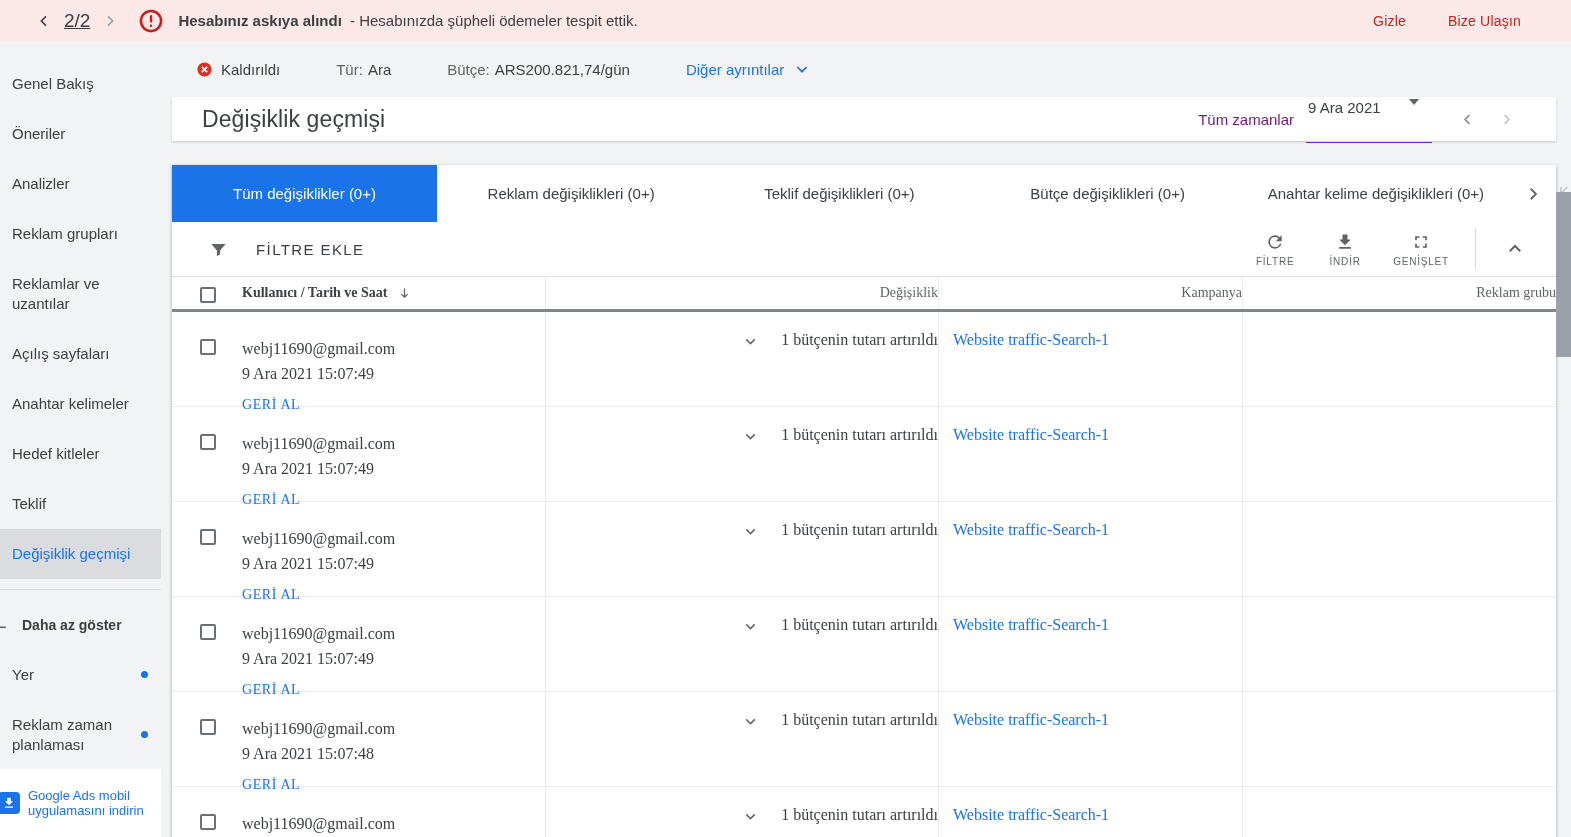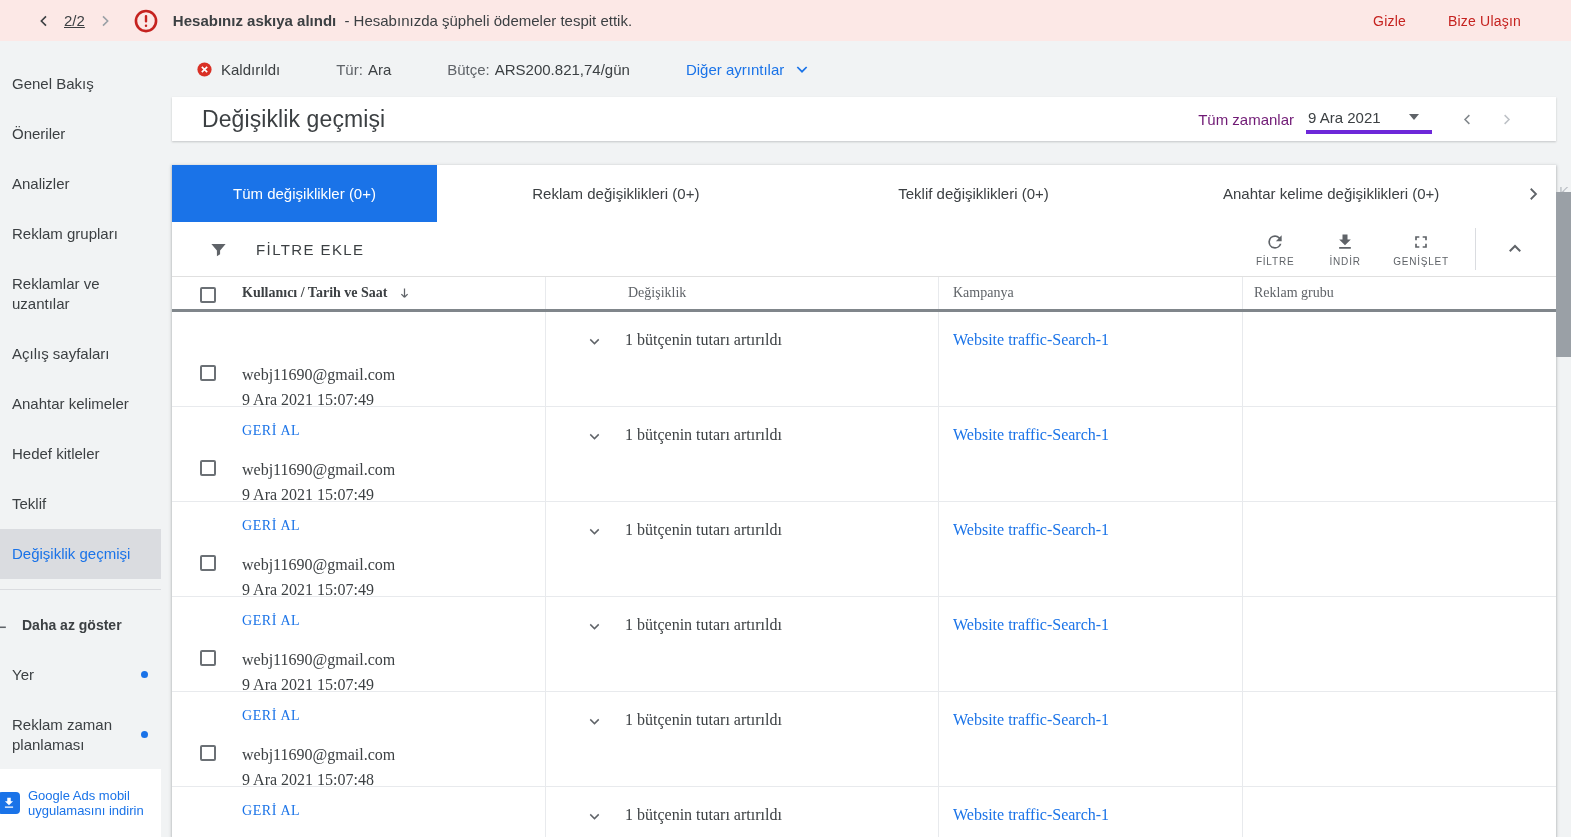--- a/index.html
+++ b/index.html
@@ -12,21 +12,21 @@
   }
   svg { display:block; }
 
   
   .banner {
     position:absolute; left:0; top:0; width:1571px; height:41px;
     background: var(--banner-bg,#fce8e6);
     display:flex; align-items:center; padding:0 50px 0 30px;
   }
   .banner .chev { display:flex; align-items:center; cursor:pointer; padding:0 6px; }
-  .banner .pagin { font-size:15px; color:#3c4043; margin:9px 6px;text-decoration:underline; }
+  .banner .pagin { font-size:19px; color:#3c4043; margin:9px 6px;text-decoration:underline; }
   .banner .warn { margin:0 14px 0 14px; }
   .banner .msg { font-size:15px; color:#3c4043; }
   .banner .msg b { font-weight:700; margin-right:4px; }
   .banner .spacer { flex:1; }
   .banner-action {
     color: var(--banner-red,#c5221f); font-size:14px; font-weight:500;
     text-decoration:none; margin-left:42px; letter-spacing:.2px; cursor:pointer;
   }
 
   
@@ -78,22 +78,22 @@
   .title-bar {
     position:absolute; left:172px; top:97px; width:1384px; height:44px;
     background:#fff; box-shadow:0 1px 2px rgba(60,64,67,.25);
     display:flex; align-items:center; padding:0 30px;
   }
   .title-bar h1 { font-size:23px; font-weight:500; color:#3c4043; letter-spacing:.1px; }
   .title-bar .spacer { flex:1; }
   .date-picker { display:flex; align-items:center; }
   .date-preset { color:#701a75; font-size:15px; margin-right:12px; }
   .date-value-wrap {
-    display:flex; align-items:center; border-bottom:4px solid #6d28d9;
-    padding:4px 2px 4px 2px; min-width:126px; cursor:pointer;
+    display:flex; align-items:flex-start; border-bottom:1px solid #6d28d9;
+    padding:4px 2px 26px 2px; min-width:126px; cursor:pointer;
   }
   .date-value { font-size:15px; color:#3c4043; }
   .date-caret {
     width:0; height:0; margin-left:28px;
     border-left:5px solid transparent; border-right:5px solid transparent;
     border-top:6px solid #5f6368;
   }
   .date-nav { display:flex; align-items:center; margin-left:16px; }
   .date-nav .chev { padding:0 12px; cursor:pointer; }
 
@@ -126,32 +126,32 @@
   .collapse-btn { padding:6px; cursor:pointer; }
 
   
   .thead, .trow { display:grid; grid-template-columns:373px 393px 304px 314px; }
   .thead {
     height:36px; border-top:1px solid #e0e0e0;
     border-bottom:3px solid var(--header-border,#80868b);
     align-items:center;
   }
   .cell { position:relative; height:100%;font-family:Liberation Serif, serif; }
-  .c2, .c3, .c4 { border-left:1px solid #e8eaed; }
+  .c2, .c3, .c4 { border-left:1px solid #e8eaed;justify-content:flex-end; }
   .thead .cell { display:flex; align-items:center; }
   .thead .c1 { padding-left:28px; }
   .h-user { font-size:14px; font-weight:700; color:#3c4043; margin-left:26px; }
   .sort-arrow { margin-left:10px; }
   .thead .c2 { padding-left:82px; }
   .thead .c3 { padding-left:14px; }
   .thead .c4 { padding-left:11px; }
   .h-label { font-size:14px; color:#5f6368; }
 
   .trow { border-bottom:1px solid #e8eaed; height:95px; }
-  .trow .c1 { display:flex; padding:8px 0 0 28px;margin-top:42px; }
+  .trow .c1 { display:flex; padding:24px 0 0 28px; }
   .checkbox {
     width:16px; height:16px; border:2px solid #6b7075; border-radius:2px;
     background:#fff; flex:0 0 16px; margin-top:3px; cursor:pointer;
   }
   .user-block { margin-left:26px; }
   .email, .dt { font-size:16px; color:#3c4043; line-height:25px; }
   .undo {
     display:inline-block; margin-top:11px; color: var(--accent,#1a73e8);
     font-size:14px; font-weight:500; letter-spacing:.6px; text-decoration:none; cursor:pointer;
   }
@@ -318,20 +318,23 @@
     <div class="tab active">
         <span>Tüm değişiklikler (0+)</span>
       </div>
       <div class="tab">
         <span>Reklam değişiklikleri (0+)</span>
       </div>
       <div class="tab">
         <span>Teklif değişiklikleri (0+)</span>
       </div>
       <div class="tab">
+        <span>Bütçe değişiklikleri (0+)</span>
+      </div>
+      <div class="tab">
         <span>Anahtar kelime değişiklikleri (0+)</span>
       </div>
     <div class="tab-overflow">
       <svg width="18" height="18" viewBox="0 0 24 24">
           <path d="M9 5l7 7-7 7" fill="none" stroke="#5f6368" stroke-width="2.4"></path>
         </svg>
     </div>
   </div>
 
   <div class="toolbar-row">

